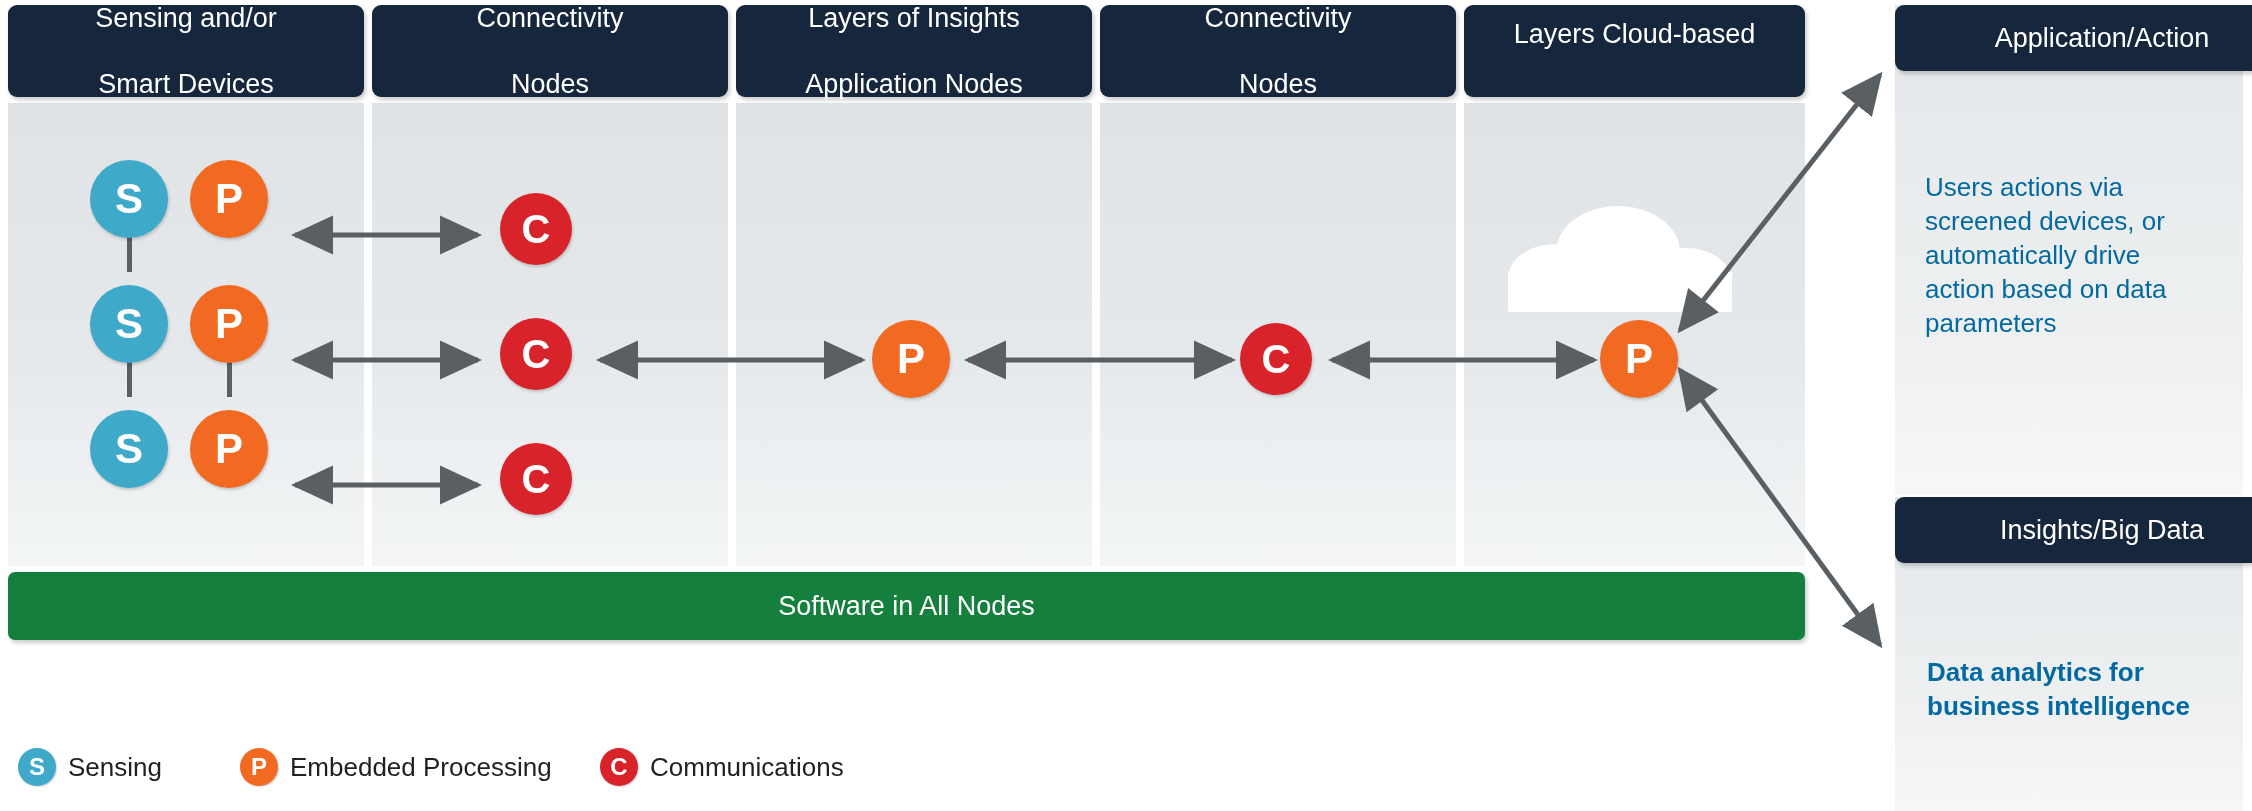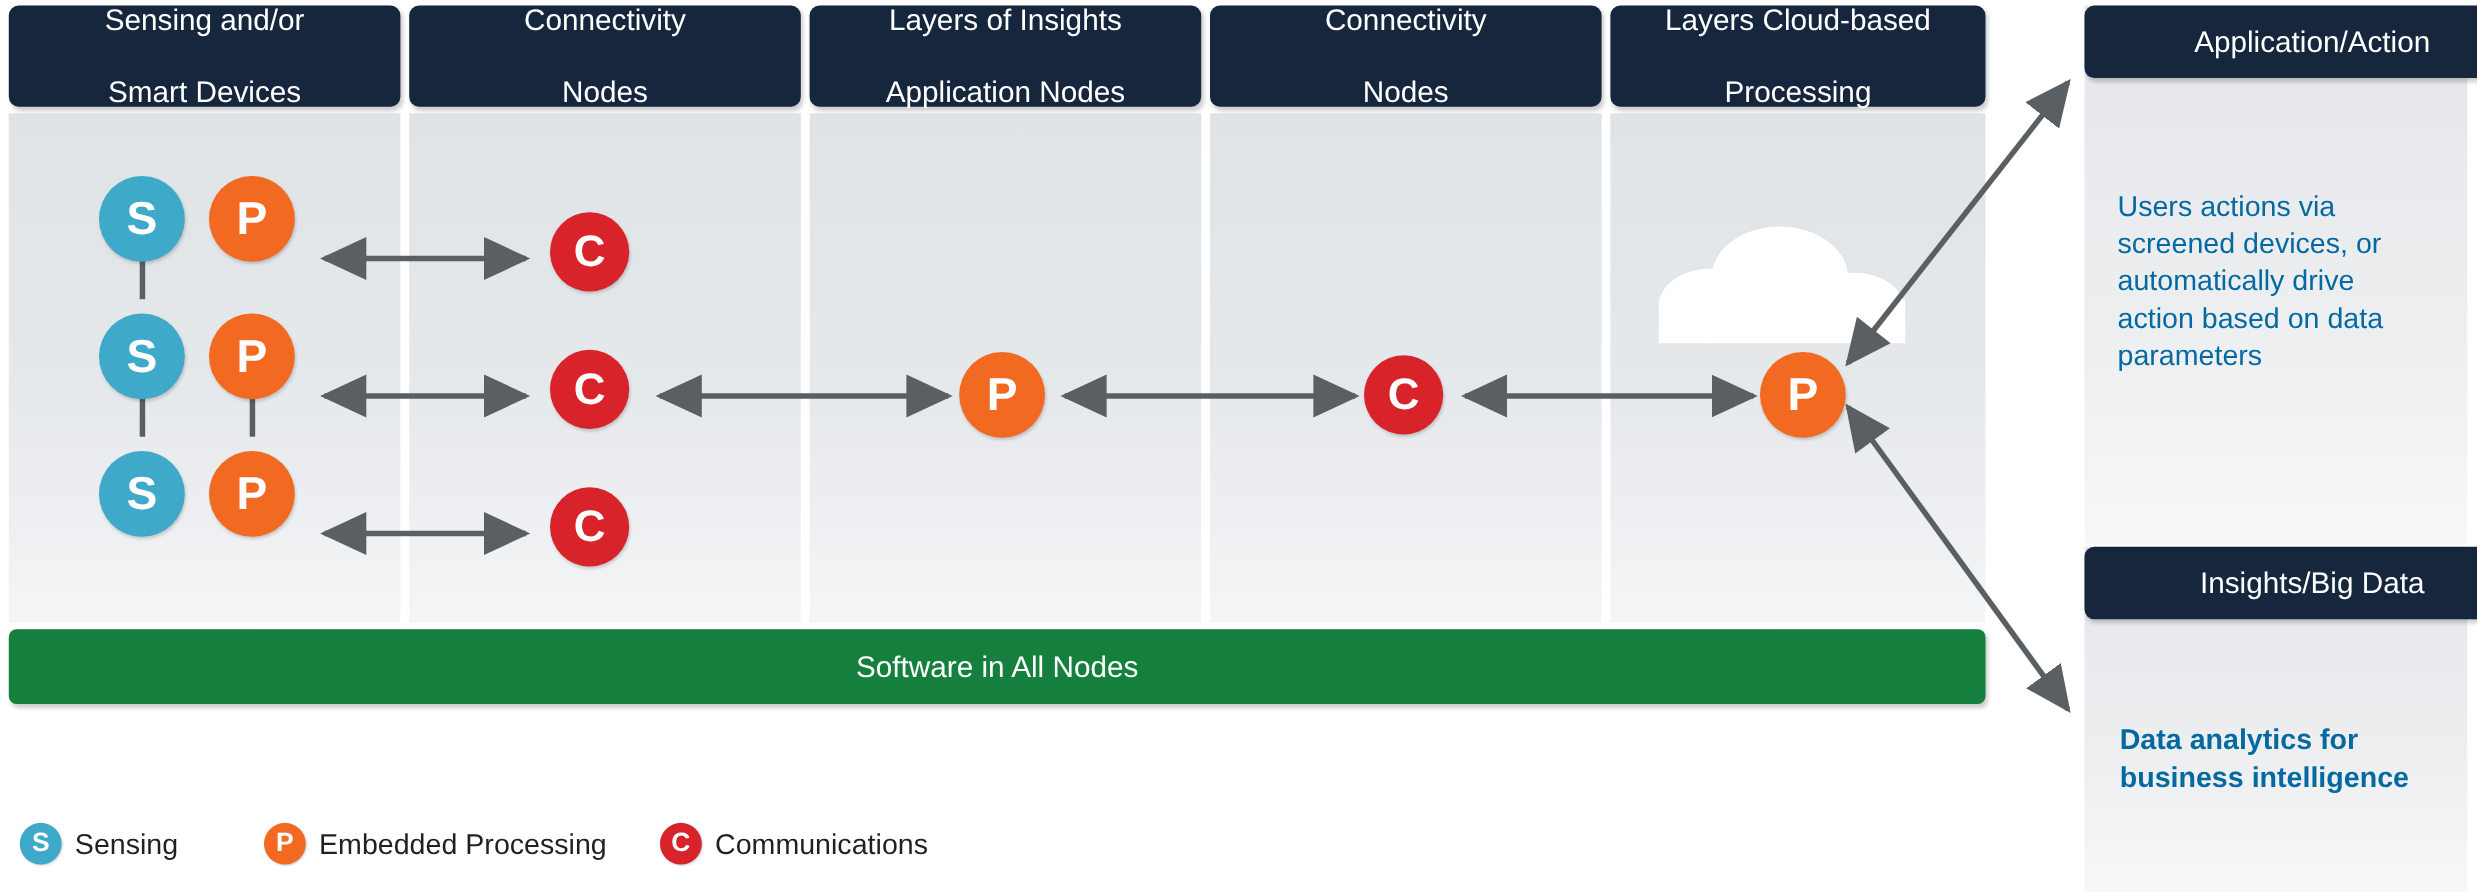--- a/index.html
+++ b/index.html
@@ -118,21 +118,20 @@
   </div>
   <div class="hdr" style="left:1100px;width:356px;">
     <span>
       <span>Connectivity</span><br>
       <span>Nodes</span>
     </span>
   </div>
   <div class="hdr" style="left:1464px;width:341px;">
     <span>
       <span>Layers Cloud-based</span><br>
-      <span>Processing</span>
     </span>
   </div>
 
   <div class="vline" style="left:127px;top:200px;height:72px;"></div>
   <div class="vline" style="left:127px;top:325px;height:72px;"></div>
   <div class="vline" style="left:227px;top:325px;height:72px;"></div>
 
   <svg class="arrowsvg">
     <defs>
       <marker id="ahead" markerWidth="9" markerHeight="9" refX="7.6" refY="4.5" orient="auto" markerUnits="strokeWidth">

